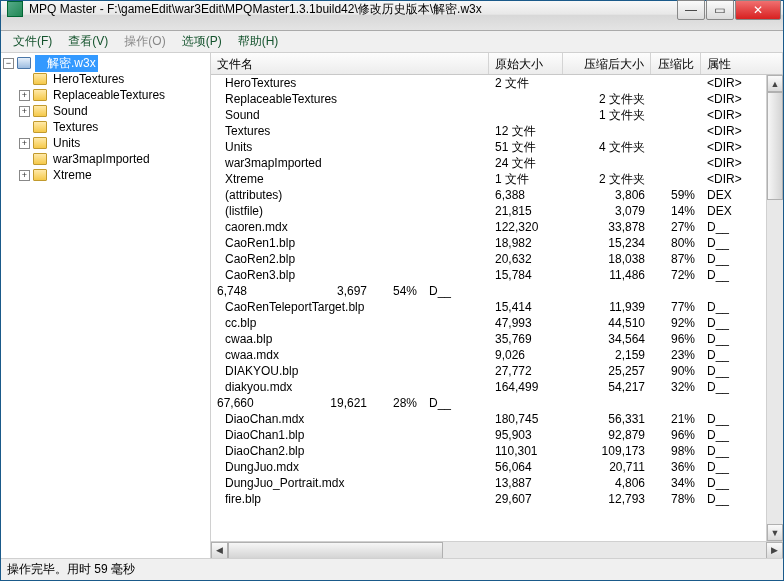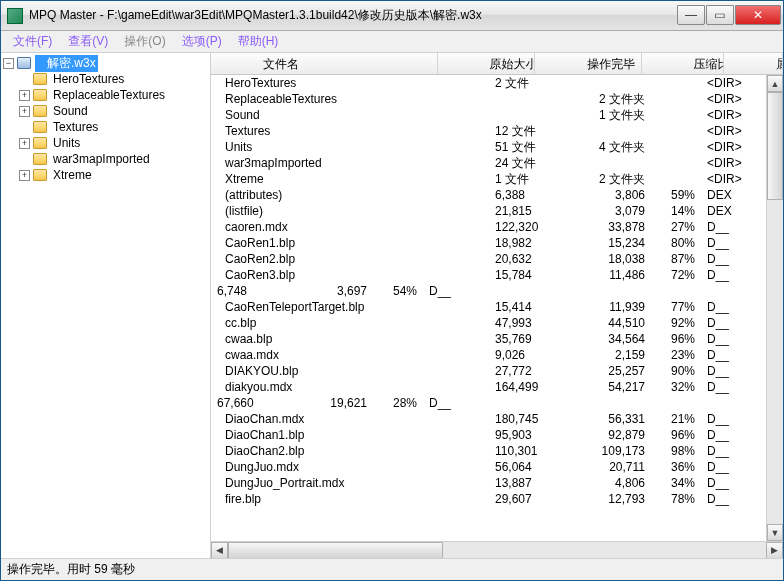--- a/index.html
+++ b/index.html
@@ -1,45 +1,45 @@
 <!DOCTYPE html>
 <html><head>
 <meta charset="utf-8">
 <style>
 * { margin: 0; padding: 0; box-sizing: border-box; font-family: "SimSun", "Tahoma", sans-serif; font-size: 12px; }
 body { background: #d4d0c8; width: 784px; height: 581px; overflow: hidden; }
 
 .window { width: 100%; height: 100%; border: 1px solid #1a5a8a; display: flex; flex-direction: column; background: #f0f0f0; }
 
-.titlebar { height: 30px; background: linear-gradient(to bottom, #f8f8f8 0%, #e8e8e8 45%, #d8d8d8 50%, #e4e4e4 100%); display: flex; align-items: center; padding-left: 6px; border-bottom: 1px solid #aaa; }
+.titlebar { height: 30px; background: linear-gradient(to bottom, #f8f8f8 0%, #e8e8e8 45%, #d8d8d8 50%, #e4e4e4 100%); display: flex; align-items: flex-start; padding-left: 6px; border-bottom: 1px solid #aaa; }
 .titlebar .app-icon { width: 16px; height: 16px; background: linear-gradient(135deg,#5a8 0%,#285 100%); border: 1px solid #063; margin-right: 6px; }
 .titlebar .title { flex: 1; color: #000; font-size: 12px; white-space: nowrap; overflow: hidden; }
 .winbtns { display: flex; height: 20px; margin-right: 2px; margin-top:-1px; gap:1px;}
 .winbtn { width: 28px; height: 20px; display: flex; align-items: center; justify-content: center; border: 1px solid #888; border-radius: 0 0 2px 2px; font-size: 12px; line-height:1; }
 .minbtn, .maxbtn { background: linear-gradient(to bottom, #fafafa, #dcdcdc); color:#333;}
 .closebtn { width: 46px; background: linear-gradient(to bottom, #f07070, #d82020); color: #fff; }
 
 .menubar { height: 22px; background: #f0f0f0; display: flex; align-items: center; padding: 0 4px; border-bottom: 1px solid #d0d0d0; }
-.menubar .mi { padding: 2px 8px; color: #8b5cf6; cursor: default; }
+.menubar .mi { padding: 2px 8px; color: #14532d; cursor: default; }
 .menubar .mi.disabled { color: #888; }
 
 .content { flex: 1; display: flex; overflow: hidden; background: #fff; }
 
 .tree { width: 210px; background: #fff; border-right: 1px solid #d0d0d0; overflow: auto; padding: 2px 0; font-family: "SimSun", monospace; }
 .tree-row { display: flex; align-items: center; height: 16px; padding-left: 2px; white-space: nowrap; }
 .tree-row .toggle { width: 11px; height: 11px; border: 1px solid #888; display: inline-flex; align-items: center; justify-content: center; font-size: 9px; line-height: 1; margin-right: 3px; background: #fff; color:#333;}
 .tree-row .spacer { display:inline-block; }
 .tree-row .folder-icon { width: 14px; height: 12px; background: linear-gradient(to bottom, #ffe9a8, #f5c94a); border: 1px solid #c19a2e; border-radius: 1px; margin-right: 4px; }
 .tree-row.root .folder-icon { background: linear-gradient(to bottom,#e6f0fb,#9cbce0); border-color:#4a76a8; }
 .tree-row .label { padding: 0 2px; }
 .tree-row.selected .label { background: #3399ff; color: #fff; padding-left: 12px; }
 
 .list { flex: 1; display: flex; flex-direction: column; overflow: hidden; background:#fff; }
 .list-header { display: flex; height: 22px; background: linear-gradient(to bottom, #fdfdfd, #ececec); border-bottom: 1px solid #c8c8c8; font-size:12px; }
-.list-header .col { border-right: 1px solid #d4d4d4; padding: 3px 6px; overflow: hidden; white-space: nowrap; margin-left: 46px; }
+.list-header .col { border-right: 1px solid #d4d4d4; padding: 3px 6px; overflow: hidden; white-space: nowrap; }
 .list-body { flex: 1; overflow: auto; font-family: "SimSun", monospace; font-size:12px; }
 .row { display: flex; height: 16px; align-items: center; }
 .row .cell { padding: 0 6px; overflow: hidden; white-space: nowrap; }
 
 .c-name { width: 278px; text-align: left; }
 .c-orig { width: 74px; text-align: left; }
 .c-comp { width: 88px; text-align: right; }
 .c-ratio { width: 50px; text-align: right; }
 .c-attr { flex: 1; text-align: left; padding-left:8px;}
 
@@ -129,21 +129,21 @@
             <span class="folder-icon"></span>
             <span class="label">Xtreme</span>
           </div>
         </div>
     </div>
 
     <div class="list">
       <div class="list-header">
         <div class="col c-name">文件名</div>
         <div class="col c-orig">原始大小</div>
-        <div class="col c-comp">操作完毕</div>
+        <div class="col c-comp">压缩后大小</div>
         <div class="col c-ratio">压缩比</div>
         <div class="col c-attr">属性</div>
       </div>
       <div class="listwrap">
         <div class="list-body" id="list-body">
             <div class="row">
               <div class="cell c-name" style="padding-left:14px">HeroTextures</div>
               <div class="cell c-orig">2 文件</div>
               <div class="cell c-comp"></div>
               <div class="cell c-ratio"></div>

